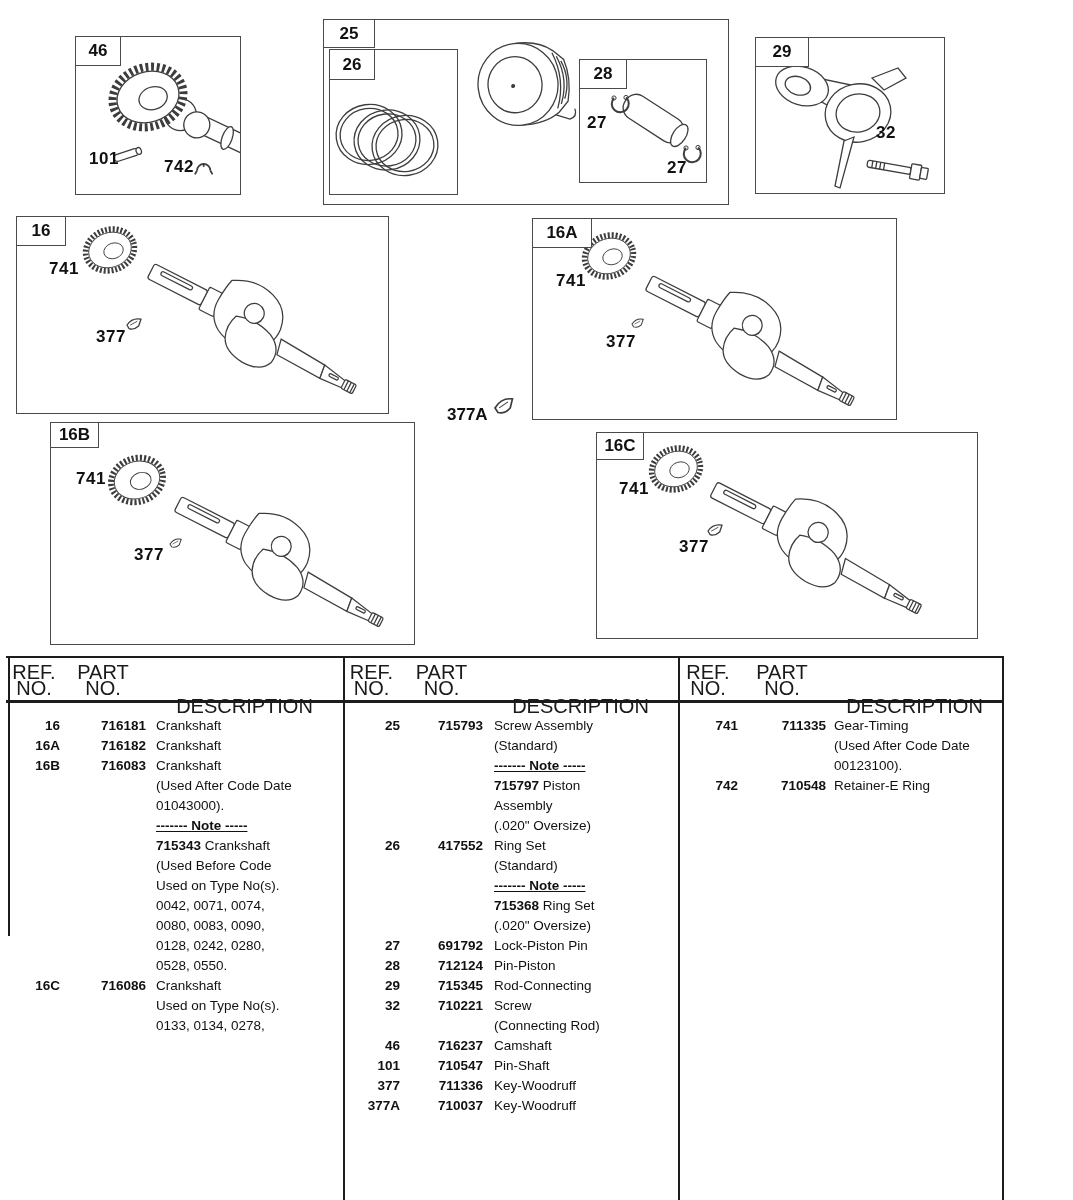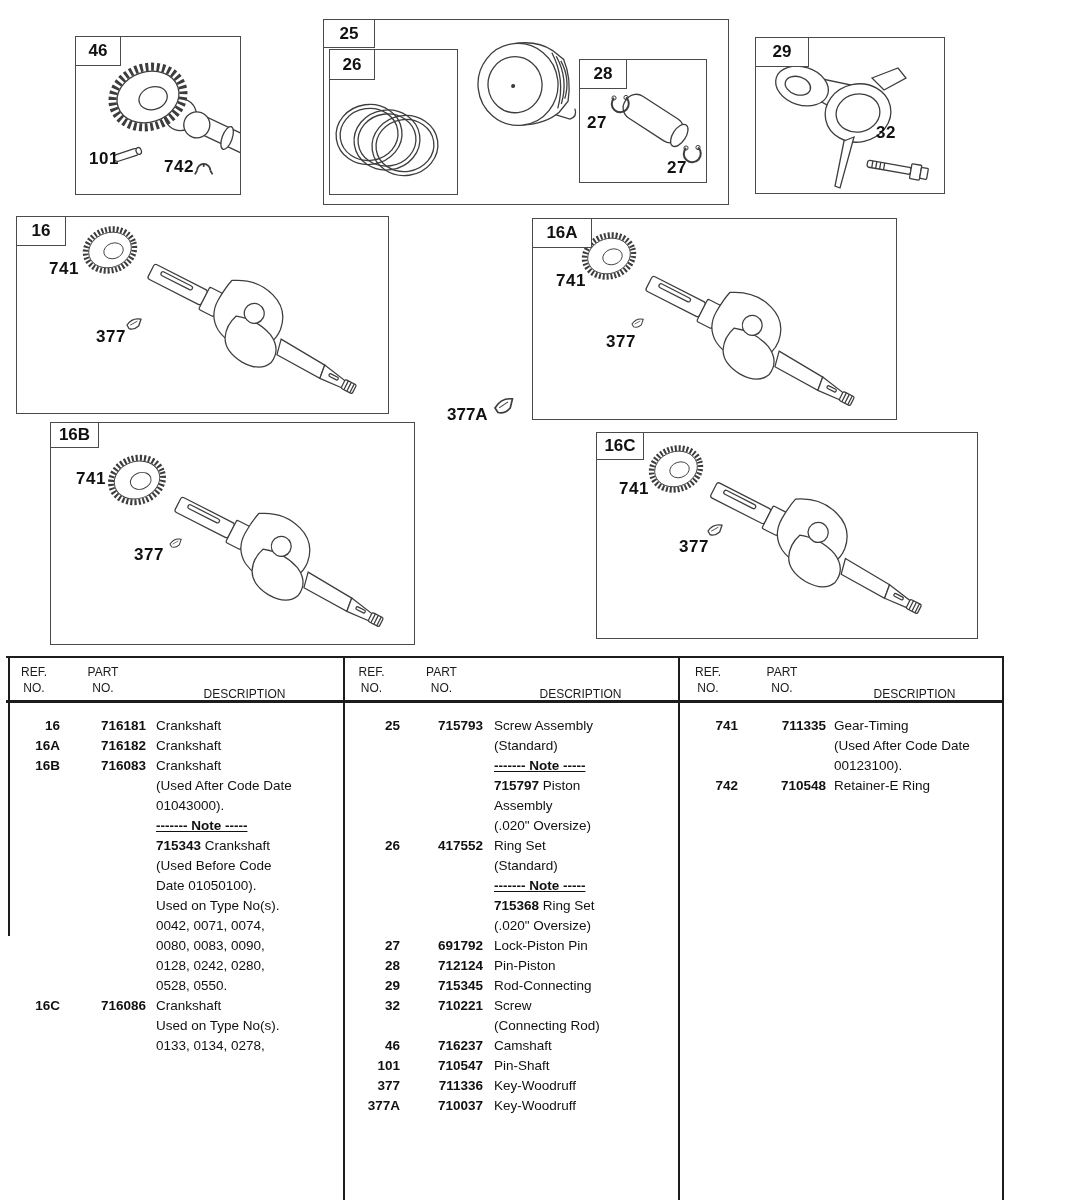--- a/index.html
+++ b/index.html
@@ -10,23 +10,23 @@
   .dbox .art{position:absolute;left:0;top:0;}
   .tab{position:absolute;left:0;top:0;border-right:1.6px solid #4a4a4a;border-bottom:1.6px solid #4a4a4a;
        display:flex;align-items:center;justify-content:center;font-weight:bold;font-size:17px;background:#fff;z-index:3;}
   .plabel{position:absolute;font-weight:bold;font-size:17px;z-index:3;letter-spacing:.5px;}
   .loose-label{position:absolute;font-weight:bold;font-size:17px;z-index:3;}
   .loose-icon{position:absolute;z-index:3;}
   
   .hline{position:absolute;background:#1c1c1c;}
   .vline{position:absolute;width:1.6px;background:#1c1c1c;}
   .tcol{position:absolute;top:658px;}
-  .thead{display:flex;height:44px;font-size:12px;color:#1a1a1a;}
+  .thead{display:flex;height:44px;font-size:20px;color:#1a1a1a;}
   .thead .h-ref,.thead .h-part{display:flex;flex-direction:column;align-items:center;justify-content:flex-start;padding-top:6px;line-height:16px;}
-  .thead .h-desc{flex:1;text-align:center;padding-top:28px;line-height:16px;}
+  .thead .h-desc{flex:1;text-align:center;padding-top:40px;line-height:16px;}
   .tbody{padding-top:14px;font-size:13.5px;line-height:20px;}
   .trow{display:flex;white-space:pre;}
   .c-ref{font-weight:bold;text-align:right;flex:none;}
   .c-part{font-weight:bold;text-align:right;flex:none;}
   .c-desc{flex:1;}
   .c-desc b{font-weight:bold;}
   .c-desc.note{font-weight:bold;text-decoration:underline;}
   
   .col-a .c-ref,.col-a .h-ref{width:52px;}
   .col-a .c-part,.col-a .h-part{width:86px;}
@@ -249,21 +249,20 @@
     </div>
     <div class="tbody">
         <div class="trow"><span class="c-ref">16</span><span class="c-part">716181</span><span class="c-desc">Crankshaft</span></div>
         <div class="trow"><span class="c-ref">16A</span><span class="c-part">716182</span><span class="c-desc">Crankshaft</span></div>
         <div class="trow"><span class="c-ref">16B</span><span class="c-part">716083</span><span class="c-desc">Crankshaft</span></div>
         <div class="trow"><span class="c-ref"></span><span class="c-part"></span><span class="c-desc">(Used After Code Date</span></div>
         <div class="trow"><span class="c-ref"></span><span class="c-part"></span><span class="c-desc">01043000).</span></div>
         <div class="trow"><span class="c-ref"></span><span class="c-part"></span><span class="c-desc note">------- Note -----</span></div>
         <div class="trow"><span class="c-ref"></span><span class="c-part"></span><span class="c-desc"><b>715343</b> Crankshaft</span></div>
         <div class="trow"><span class="c-ref"></span><span class="c-part"></span><span class="c-desc">(Used Before Code</span></div>
-        <div class="trow"><span class="c-ref"></span><span class="c-part"></span><span class="c-desc">Date 01050100).</span></div>
         <div class="trow"><span class="c-ref"></span><span class="c-part"></span><span class="c-desc">Used on Type No(s).</span></div>
         <div class="trow"><span class="c-ref"></span><span class="c-part"></span><span class="c-desc">0042, 0071, 0074,</span></div>
         <div class="trow"><span class="c-ref"></span><span class="c-part"></span><span class="c-desc">0080, 0083, 0090,</span></div>
         <div class="trow"><span class="c-ref"></span><span class="c-part"></span><span class="c-desc">0128, 0242, 0280,</span></div>
         <div class="trow"><span class="c-ref"></span><span class="c-part"></span><span class="c-desc">0528, 0550.</span></div>
         <div class="trow"><span class="c-ref">16C</span><span class="c-part">716086</span><span class="c-desc">Crankshaft</span></div>
         <div class="trow"><span class="c-ref"></span><span class="c-part"></span><span class="c-desc">Used on Type No(s).</span></div>
         <div class="trow"><span class="c-ref"></span><span class="c-part"></span><span class="c-desc">0133, 0134, 0278,</span></div>
       </div>
   </div>

